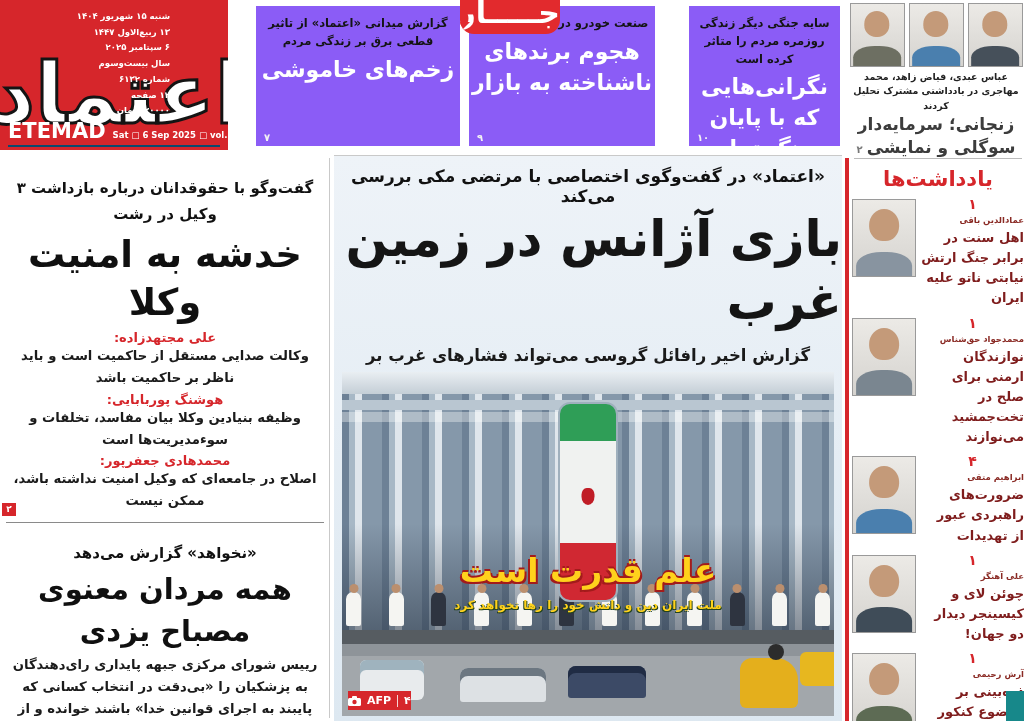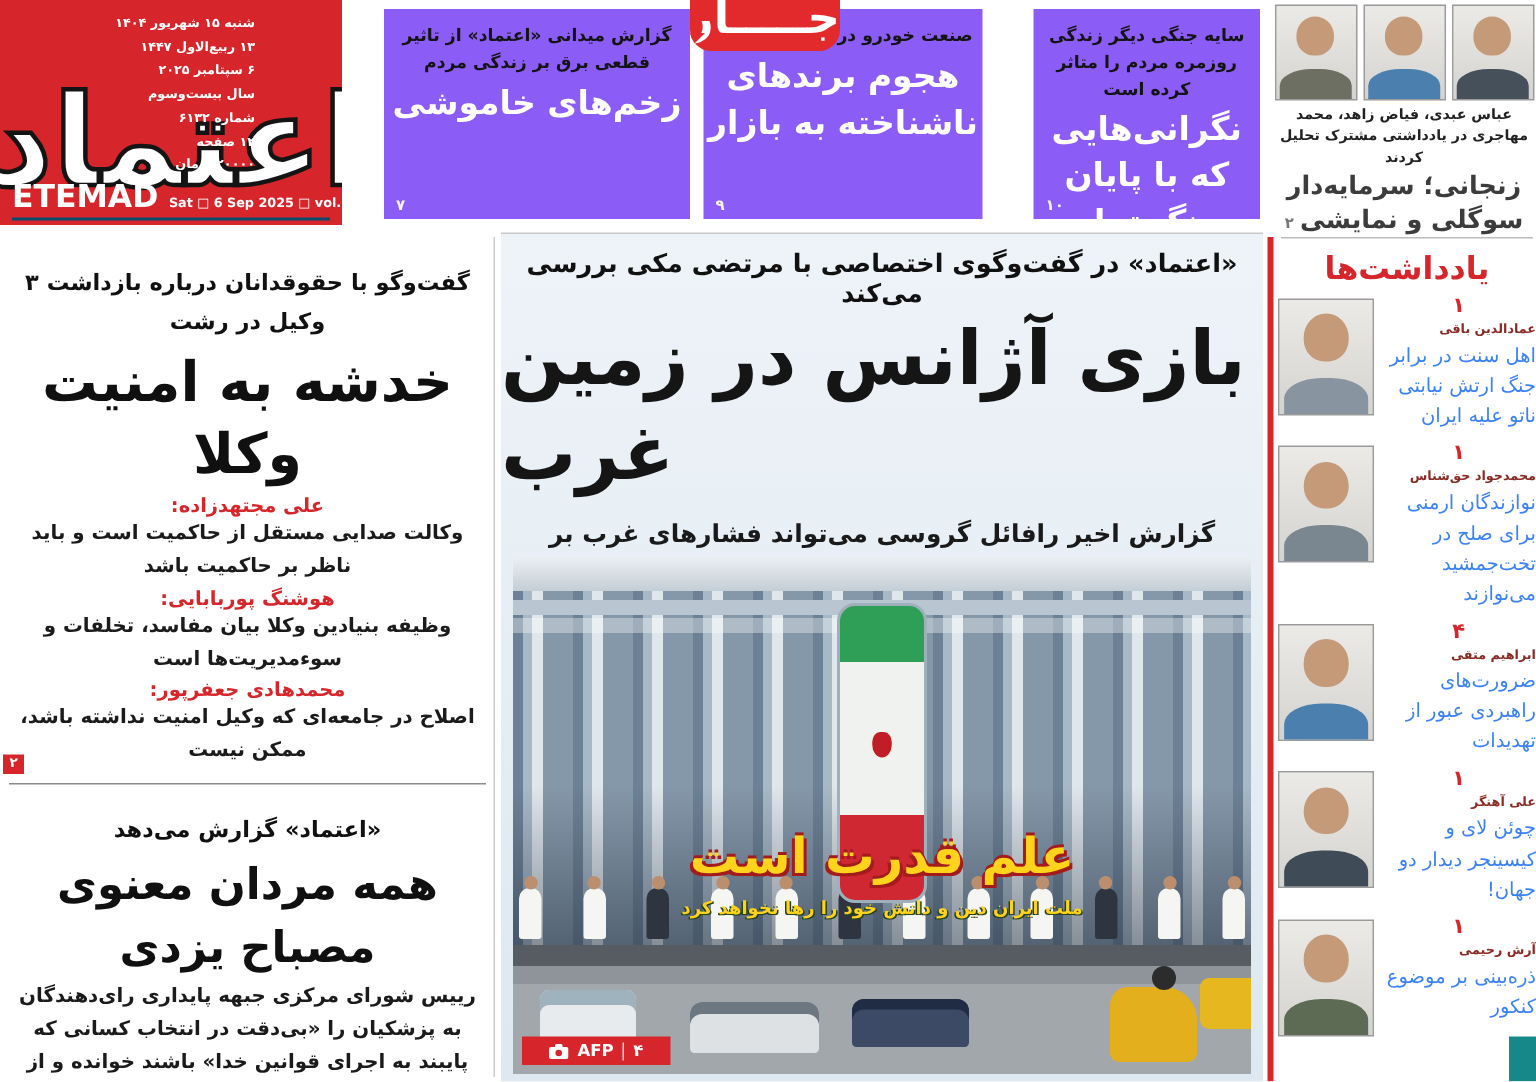--- a/index.html
+++ b/index.html
@@ -60,28 +60,28 @@
   
   #sidebar{position:absolute;right:0;top:158px;width:172px;height:563px;overflow:hidden;}
   #sb-title{color:#d6262b;font-size:21px;font-weight:bold;text-align:center;
             border-top:1px solid #bbb;padding-top:8px;margin:0 2px 6px;}
   .sb-item{position:relative;display:flex;gap:5px;margin-bottom:7px;align-items:flex-start;}
   .sb-right{width:64px;}
   .sb-right .portrait{width:62px;height:76px;margin-top:2px;}
   .sb-text{flex:1;min-width:0;}
   .sb-num{color:#d6262b;font-size:14px;font-weight:bold;text-align:center;line-height:1;}
   .sb-author{color:#8a2a24;font-size:8.5px;font-weight:bold;text-align:right;margin-top:4px;}
-  .sb-title{color:#3b82f6;font-size:13px;font-weight:normal;text-align:right;line-height:1.55;margin-top:3px;}
+  .sb-title{color:#7f1d1d;font-size:13px;font-weight:bold;text-align:right;line-height:1.55;margin-top:3px;}
   #corner-teal{position:absolute;right:0;bottom:0;width:18px;height:30px;background:#17888a;}
 
   
   #center{left:334px;top:155px;width:508px;height:566px;
           background:linear-gradient(#eef3f8,#dde8f1);border-top:1px solid #c9c9c9;}
   #main-kicker{font-size:17px;font-weight:bold;color:#111;text-align:center;margin-top:10px;}
-  #main-headline{font-size:50px;font-weight:bold;color:#151515;text-align:left;line-height:1.25;
+  #main-headline{font-size:50px;font-weight:bold;color:#151515;text-align:right;line-height:1.25;
                  letter-spacing:-1px;margin-top:2px;}
   #main-subhead{font-size:16.5px;font-weight:bold;color:#1a1a1a;text-align:center;line-height:1.8;
                 margin:8px 22px 0;}
 
   
   #photo{position:absolute;left:8px;right:8px;bottom:6px;height:344px;overflow:hidden;background:#cfd8e0;}
   #sky{position:absolute;top:0;left:0;right:0;height:22px;background:linear-gradient(#e9eef2,#c4ced6);}
   #mural{position:absolute;top:22px;left:0;right:0;bottom:86px;
      background:
        linear-gradient(rgba(20,30,45,0) 55%, rgba(25,35,50,.45)),
@@ -105,21 +105,21 @@
   #street{position:absolute;left:0;right:0;bottom:0;height:86px;
       background:linear-gradient(#565c61 0 16%,#8e9499 16% 30%,#a2a7ab 30% 100%);}
   .car{position:absolute;border-radius:8px 8px 3px 3px;}
   #car1{left:118px;bottom:14px;width:86px;height:34px;background:#dde1e4;box-shadow:inset 0 8px 0 #6c7781;}
   #car2{left:226px;bottom:18px;width:78px;height:32px;background:#3c4a66;box-shadow:inset 0 7px 0 #202c44;}
   #van1{left:18px;bottom:16px;width:64px;height:40px;background:#e8ebed;border-radius:6px;box-shadow:inset 0 10px 0 #9fb3be;}
   #moto{position:absolute;right:36px;bottom:8px;width:58px;height:50px;background:#e4af1c;border-radius:12px 22px 6px 6px;}
   #moto::before{content:"";position:absolute;top:-14px;right:14px;width:16px;height:16px;border-radius:50%;background:#2c2c2c;}
   #taxi{position:absolute;right:-6px;bottom:30px;width:40px;height:34px;background:#e7b71f;border-radius:6px;}
   #afp-badge{position:absolute;left:6px;bottom:6px;background:#d6262b;color:#fff;display:flex;
-      align-items:center;gap:6px;padding:3px 18px;font-size:11px;font-weight:bold;direction:ltr;}
+      align-items:center;gap:6px;padding:3px 0;font-size:11px;font-weight:bold;direction:ltr;}
   #afp-badge .sep{width:1px;height:12px;background:#ffffff;opacity:.8;}
 
   
   #leftcol{left:4px;top:158px;width:322px;height:563px;}
   .story{position:relative;padding:0 4px;margin-top:18px;}
   .kick2{font-size:15px;font-weight:bold;color:#111;text-align:center;line-height:1.7;margin-top:6px;}
   .hl1{font-size:37px;font-weight:bold;color:#101010;text-align:center;line-height:1.3;margin:4px 0 2px;letter-spacing:-1px;}
   .hl2{font-size:29px;font-weight:bold;color:#101010;text-align:center;line-height:1.45;margin:2px 0;letter-spacing:-0.5px;}
   .qname{color:#d6262b;font-size:13px;font-weight:bold;text-align:center;margin-top:3px;}
   .qtext,.sbody{color:#1b1b1b;font-size:13.2px;font-weight:bold;text-align:center;line-height:1.65;}
@@ -299,21 +299,21 @@
       <div class="qtext">وکالت صدایی مستقل از حاکمیت است و باید ناظر بر حاکمیت باشد</div>
       <div class="qname">هوشنگ پوربابایی:</div>
       <div class="qtext">وظیفه بنیادین وکلا بیان مفاسد، تخلفات و سوءمدیریت‌ها است</div>
       <div class="qname">محمدهادی جعفرپور:</div>
       <div class="qtext">اصلاح در جامعه‌ای که وکیل امنیت نداشته باشد، ممکن نیست</div>
       <div class="pgbadge">۲</div>
     </section>
     <div class="rule"></div>
 
     <section class="story">
-      <div class="kick2">«اعتماد» گزارش می‌دهد</div>
+      <div class="kick2">«نخواهد» گزارش می‌دهد</div>
       <div class="hl2">همه مردان معنوی مصباح یزدی</div>
       <div class="sbody">رییس شورای مرکزی جبهه پایداری رای‌دهندگان به پزشکیان را «بی‌دقت در انتخاب کسانی که پایبند به اجرای قوانین خدا» باشند خوانده و از آنها انتقاد کرده است. «اعتماد» به بررسی این دیدگاه پرداخته است</div>
 
     </section>
 
   </div>
 
 </div>
 
 </body></html>

